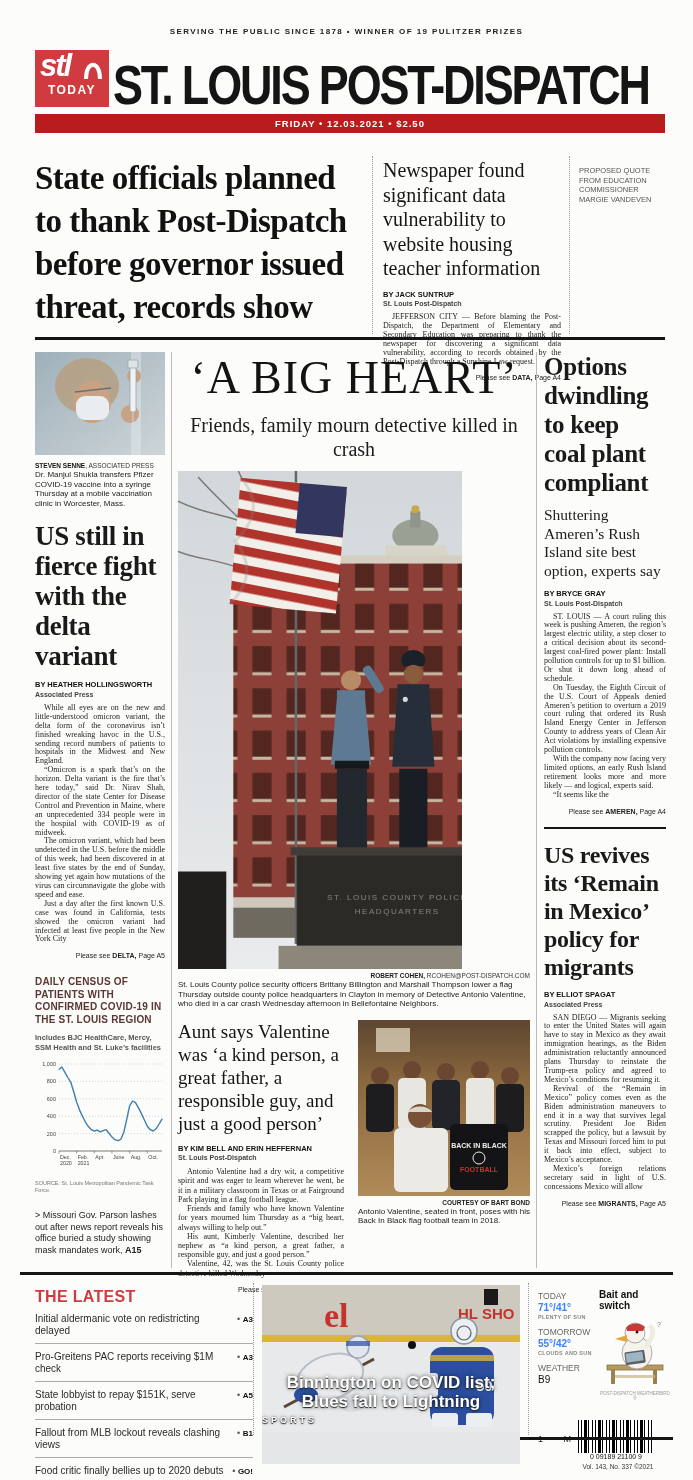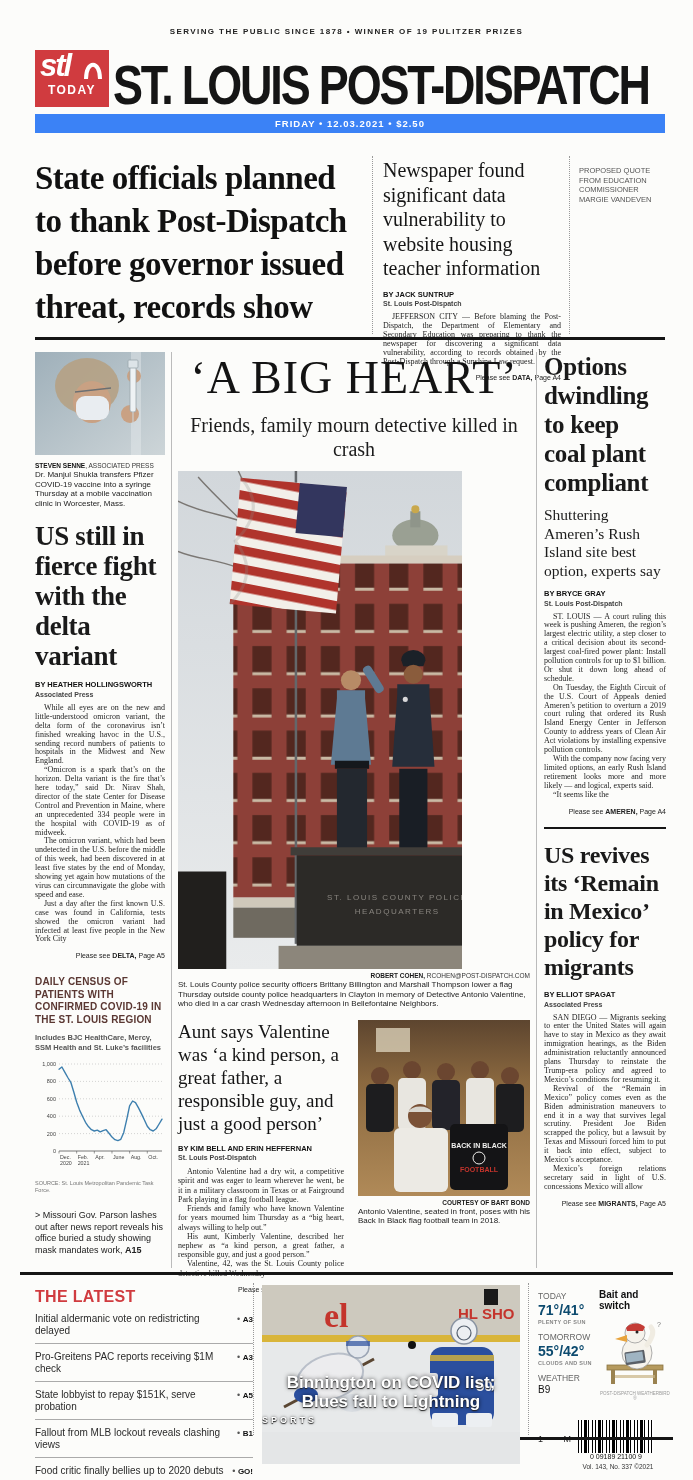--- a/index.html
+++ b/index.html
@@ -81,21 +81,21 @@
   .hk-overlay{position:absolute;left:0;right:0;top:88px;text-align:center;color:#fff;
               font:700 17px/19px "Liberation Sans",sans-serif;
               text-shadow:0 1px 1px #222,0 0 4px rgba(0,0,0,.7)}
   .hk-sports{position:absolute;left:0;right:0;top:130px;color:#fff;
              font:700 9px "Liberation Sans",sans-serif;letter-spacing:3px;
              text-shadow:0 1px 1px #222,0 0 3px rgba(0,0,0,.7)}
 
   .weather{left:538px;top:1291px;width:60px;font-family:"Liberation Sans",sans-serif}
   .w-label{font-size:8.5px;color:#666;margin-top:7px}
   .w-label:first-child{margin-top:0}
-  .w-temp{font-weight:700;font-size:14px;color:#0c4a6e;margin-top:1px}
+  .w-temp{font-weight:700;font-size:10px;color:#3b82f6;margin-top:1px}
   .w-cond{font-weight:700;font-size:5.5px;color:#888;letter-spacing:.3px;margin-top:1px}
   .w-page{font-weight:400;font-size:10px;color:#111;margin-top:1px}
 
   .cartoon{left:599px;top:1289px;width:72px}
   .cartoon-title{font:700 10px "Liberation Sans",sans-serif;color:#111;margin-bottom:2px}
   .cartoon-credit{font:400 4.5px "Liberation Sans",sans-serif;color:#999;text-align:center}
 
   .barcode-blk{left:538px;top:1420px;width:134px;font-family:"Liberation Sans",sans-serif}
   .bc-ed{position:absolute;left:0;top:14px;font-size:9px;letter-spacing:9px;color:#222}
   .bars{position:absolute;left:40px;top:0;width:76px;height:33px;
@@ -112,21 +112,21 @@
 
   <div class="abs logo" style="background: rgb(208, 59, 63);">
     <div class="logo-stl">stl</div>
     <svg class="logo-arch" width="18" height="26" viewBox="0 0 18 26">
       <path d="M2,25 C2,6 16,6 16,25" stroke="#fff" stroke-width="4" fill="none"></path>
     </svg>
     <div class="logo-today">TODAY</div>
   </div>
 
   <div class="abs nameplate">ST. LOUIS POST-DISPATCH</div>
-  <div class="abs datebar" style="background: #3b82f6;">FRIDAY • 12.03.2021 • $2.50</div>
+  <div class="abs datebar" style="background: #b91c1c;">FRIDAY • 12.03.2021 • $2.50</div>
 
   <div class="abs top-head">State officials planned to thank Post-Dispatch before governor issued threat, records show</div>
   <div class="abs vdot" style="left:372px;top:156px;height:178px"></div>
 
   <div class="abs col-b">
     <div class="b-head">Newspaper found significant data vulnerability to website housing teacher information</div>
     <div class="byline">BY JACK SUNTRUP</div>
     <div class="byorg">St. Louis Post-Dispatch</div>
     <div class="bodytext">
       <p>JEFFERSON CITY — Before blaming the Post-Dispatch, the Department of Elementary and Secondary Education was preparing to thank the newspaper for discovering a significant data vulnerability, according to records obtained by the Post-Dispatch through a Sunshine Law request.</p>
@@ -164,21 +164,21 @@
     </svg>
     <div class="capcredit"><span>STEVEN SENNE</span><span class="lt">, ASSOCIATED PRESS</span></div>
     <div class="cap">Dr. Manjul Shukla transfers Pfizer COVID-19 vaccine into a syringe Thursday at a mobile vaccination clinic in Worcester, Mass.</div>
 
     <div class="us-head">US still in fierce fight with the delta variant</div>
     <div class="byline">BY HEATHER HOLLINGSWORTH</div>
     <div class="byorg">Associated Press</div>
     <div class="bodytext">
       <p>While all eyes are on the new and little-understood omicron variant, the delta form of the coronavirus isn’t finished wreaking havoc in the U.S., sending record numbers of patients to hospitals in the Midwest and New England.</p>
       <p>“Omicron is a spark that’s on the horizon. Delta variant is the fire that’s here today,” said Dr. Nirav Shah, director of the state Center for Disease Control and Prevention in Maine, where an unprecedented 334 people were in the hospital with COVID-19 as of midweek.</p>
-      <p>The omicron variant, which had been undetected in the U.S. before the middle of this week, had been discovered in at least five states by the end of Monday, showing yet again how mutations of the virus can circumnavigate the globe with speed and ease.</p>
+      <p>The omicron variant, which had been undetected in the U.S. before the middle of this week, had been discovered in at least five states by the end of Sunday, showing yet again how mutations of the virus can circumnavigate the globe with speed and ease.</p>
       <p>Just a day after the first known U.S. case was found in California, tests showed the omicron variant had infected at least five people in the New York City</p>
     </div>
     <div class="seeline"><span>Please see </span><b>DELTA,</b><span> Page A5</span></div>
 
     <div class="chart-head" style="color: rgb(90, 55, 50);">DAILY CENSUS OF PATIENTS WITH CONFIRMED COVID-19 IN THE ST. LOUIS REGION</div>
     <div class="chart-sub">Includes BJC HealthCare, Mercy, SSM Health and St. Luke’s facilities</div>
     <svg id="covid-chart-svg" width="130" height="118" viewBox="0 0 130 118" style="margin-top:4px">
         <text x="21" y="97" text-anchor="end" font-size="5.5" fill="#444" font-family="Liberation Sans,sans-serif">0</text>
         <line x1="24" y1="77.6" x2="127" y2="77.6" stroke="#aaa" stroke-width="0.5" stroke-dasharray="1,2"></line>
         <text x="21" y="79.6" text-anchor="end" font-size="5.5" fill="#444" font-family="Liberation Sans,sans-serif">200</text>

